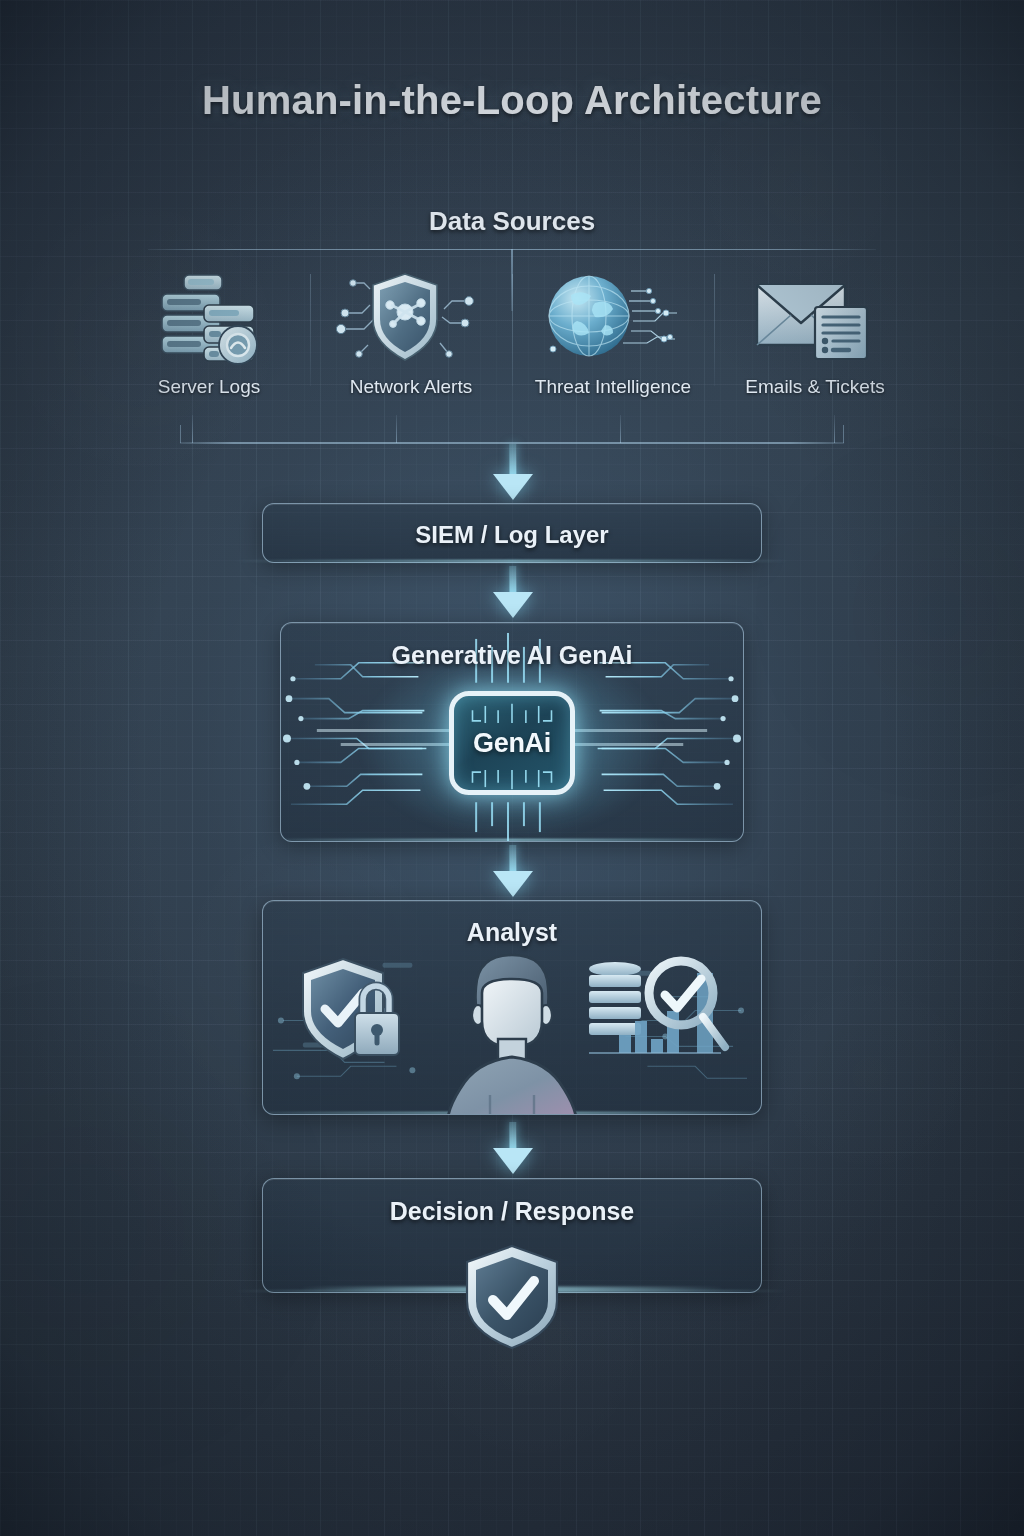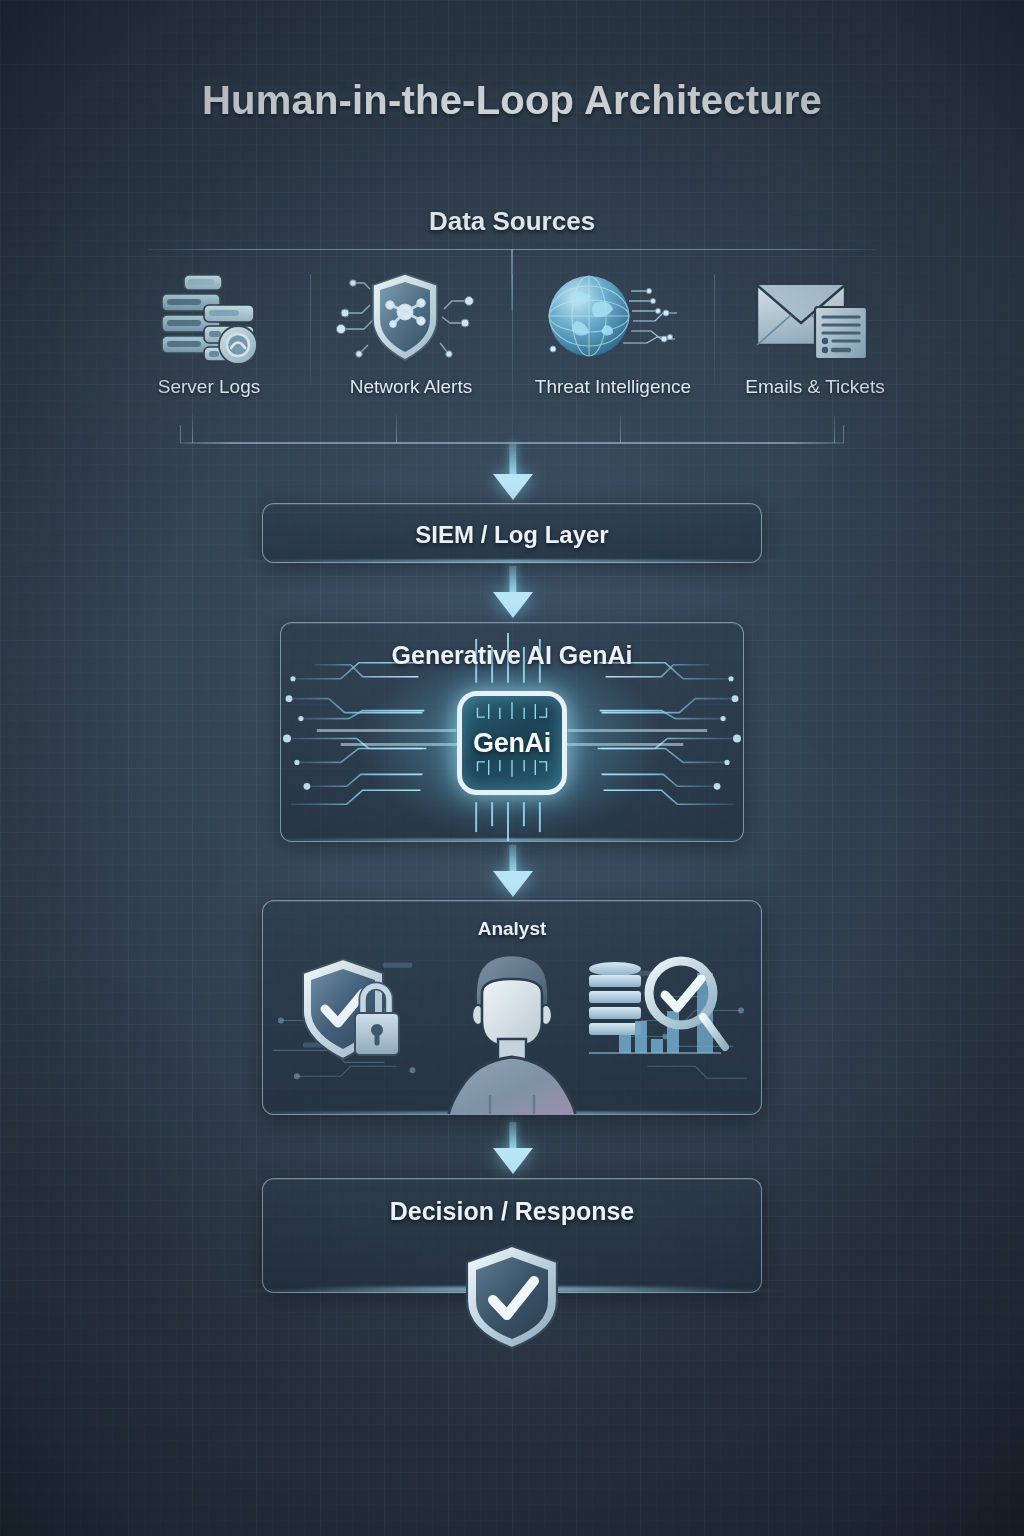--- a/index.html
+++ b/index.html
@@ -184,21 +184,21 @@
     text-shadow: 0 2px 4px rgba(0,0,0,.6);
   }
 
   #box-siem { left: 262px; top: 503px; width: 500px; height: 60px; }
   #box-siem .fbox-title { top: 17px; font-size: 24px; }
 
   #box-genai { left: 280px; top: 622px; width: 464px; height: 220px; overflow: hidden; }
   #box-genai .fbox-title { top: 18px; font-size: 25px; z-index: 6; }
 
   #box-analyst { left: 262px; top: 900px; width: 500px; height: 215px; overflow: hidden; }
-  #box-analyst .fbox-title { top: 17px; font-size: 19px; z-index: 6; }
+  #box-analyst .fbox-title { top: 17px; font-size: 25px; z-index: 6; }
 
   #box-decision { left: 262px; top: 1178px; width: 500px; height: 115px; }
   #box-decision .fbox-title { top: 18px; font-size: 25px; }
 
   
   .glowbar {
     position: absolute;
     left: 6%; width: 88%; height: 2px; bottom: 0;
     background: linear-gradient(to right, rgba(150,230,250,0), rgba(175,238,252,.85), rgba(150,230,250,0));
     filter: blur(1px);
@@ -230,21 +230,21 @@
     transform: translate(-50%,-50%);
     width: 300px; height: 190px;
     background: radial-gradient(ellipse at center, rgba(150,236,255,.55) 0%, rgba(110,205,240,.22) 38%, rgba(80,170,215,0) 72%);
     z-index: 3;
     filter: blur(4px);
   }
   #genai-chip {
     position: absolute;
     left: 50%; top: 120px;
     transform: translate(-50%,-50%);
-    width: 110px; height: 104px;
+    width: 126px; height: 104px;
     z-index: 5;
     display: flex; align-items: center; justify-content: center;
   }
   #genai-chip-body {
     position: absolute; inset: 0;
     border-radius: 20px;
     border: 5px solid #e6f2f8;
     background: linear-gradient(150deg, #2b6073 0%, #1d4356 45%, #24566b 100%);
     box-shadow: 0 0 24px rgba(150,230,252,.75), inset 0 0 18px rgba(120,215,245,.35);
   }

